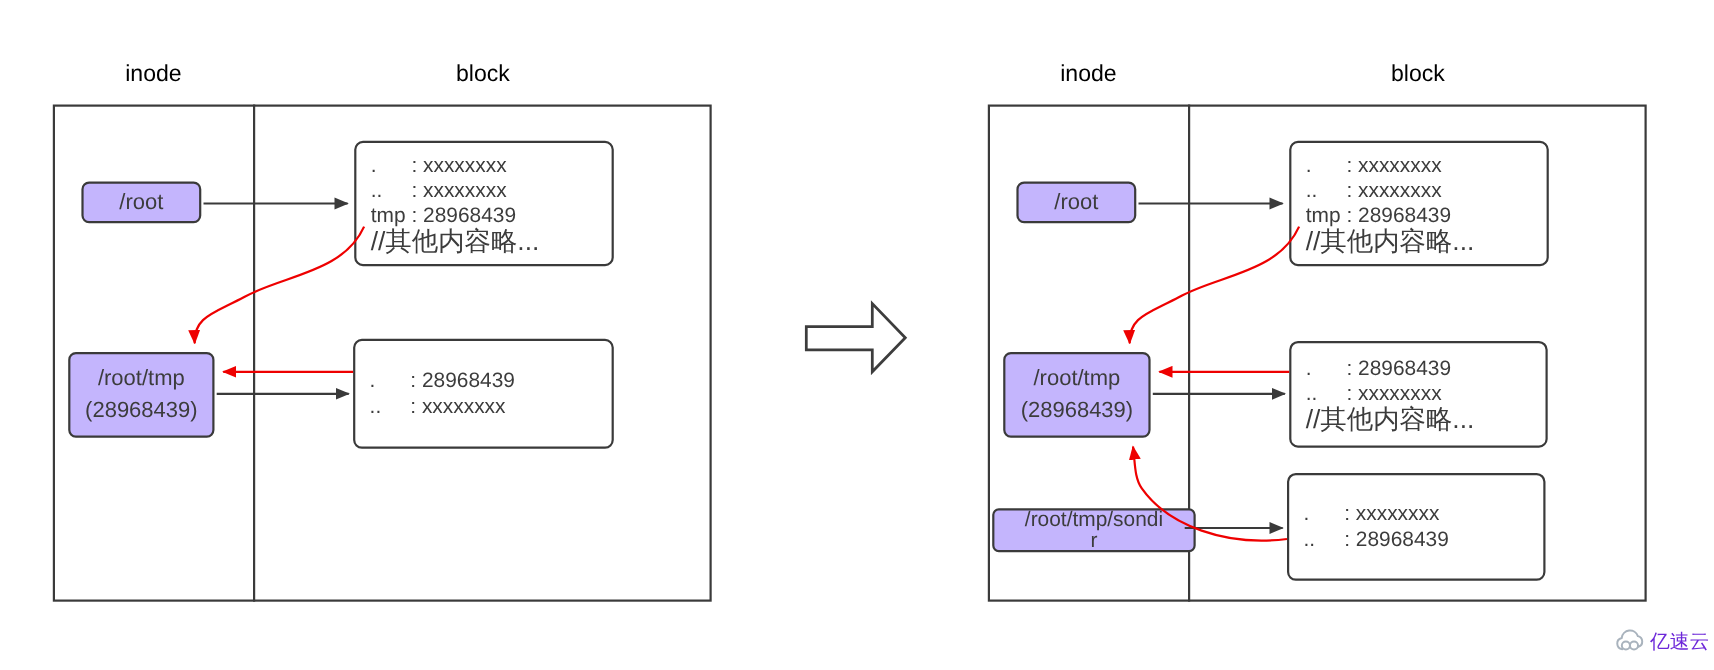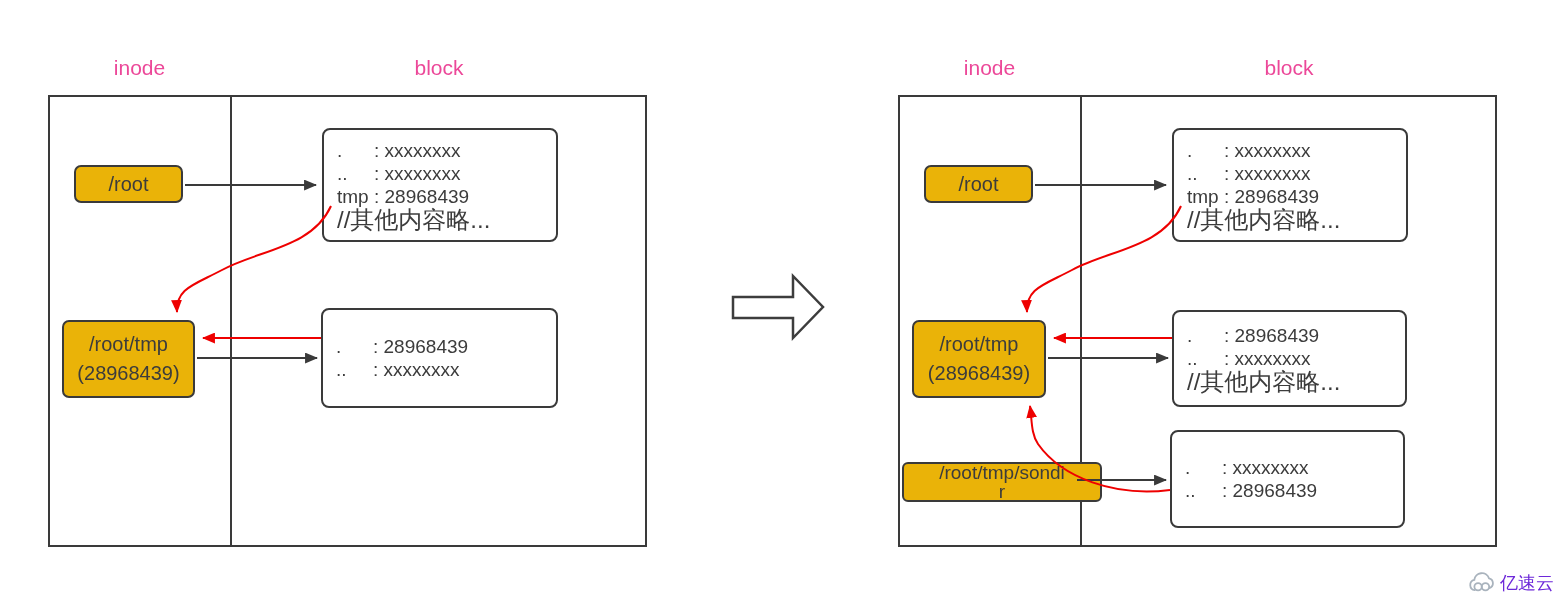--- a/index.html
+++ b/index.html
@@ -1,25 +1,25 @@
 <!DOCTYPE html>
 <html><head>
 <meta charset="utf-8">
 <style>
   html,body{margin:0;padding:0;background:#ffffff;}
   .stage{
     position:relative;width:1558px;height:609px;background:#ffffff;
     font-family:"Liberation Sans","DejaVu Sans",sans-serif;color:#3c3c3c;overflow:hidden;
   }
   .abs{position:absolute;}
-  .col-label{font-size:21px;color:#ec4899;text-align:center;line-height:24px;}
+  .col-label{font-size:21px;color:#000000;text-align:center;line-height:24px;}
   .frame{border:2px solid #3a3a3a;box-sizing:border-box;background:#ffffff;}
   .vline{width:2px;background:#3a3a3a;}
   .node{
-    border:2px solid #3a3a3a;border-radius:7px;box-sizing:border-box;background:#eab308;
+    border:2px solid #3a3a3a;border-radius:7px;box-sizing:border-box;background:#c4b5fd;
     display:flex;flex-direction:column;align-items:center;justify-content:center;
     font-size:20px;line-height:29px;text-align:center;z-index:2;
   }
   .node.small{font-size:19px;line-height:19px;border-radius:6px;}
   .block{
     border:2px solid #3a3a3a;border-radius:8px;box-sizing:border-box;background:#ffffff;
     display:flex;flex-direction:column;justify-content:center;
     padding:6px 13px;font-size:19px;z-index:2;position:absolute;
   }
   .row{display:flex;line-height:23px;}
@@ -84,21 +84,21 @@
 
   <div class="abs node" style="left:924px;top:165px;width:109px;height:38px;">
     <span>/root</span>
   </div>
 
   <div class="abs node" style="left:912px;top:320px;width:134px;height:78px;">
     <span>/root/tmp</span>
     <span>(28968439)</span>
   </div>
 
-  <div class="abs node small" style="left:902px;top:462px;width:200px;height:40px;">
+  <div class="abs node small" style="left:902px;top:462px;width:185px;height:40px;">
     <span>/root/tmp/sondi</span>
     <span>r</span>
   </div>
 
   <div class="block" style="left:1172px;top:128px;width:236px;height:114px;">
     <div class="row">
       <span class="k">.</span>
       <span>: xxxxxxxx</span>
     </div>
     <div class="row">

